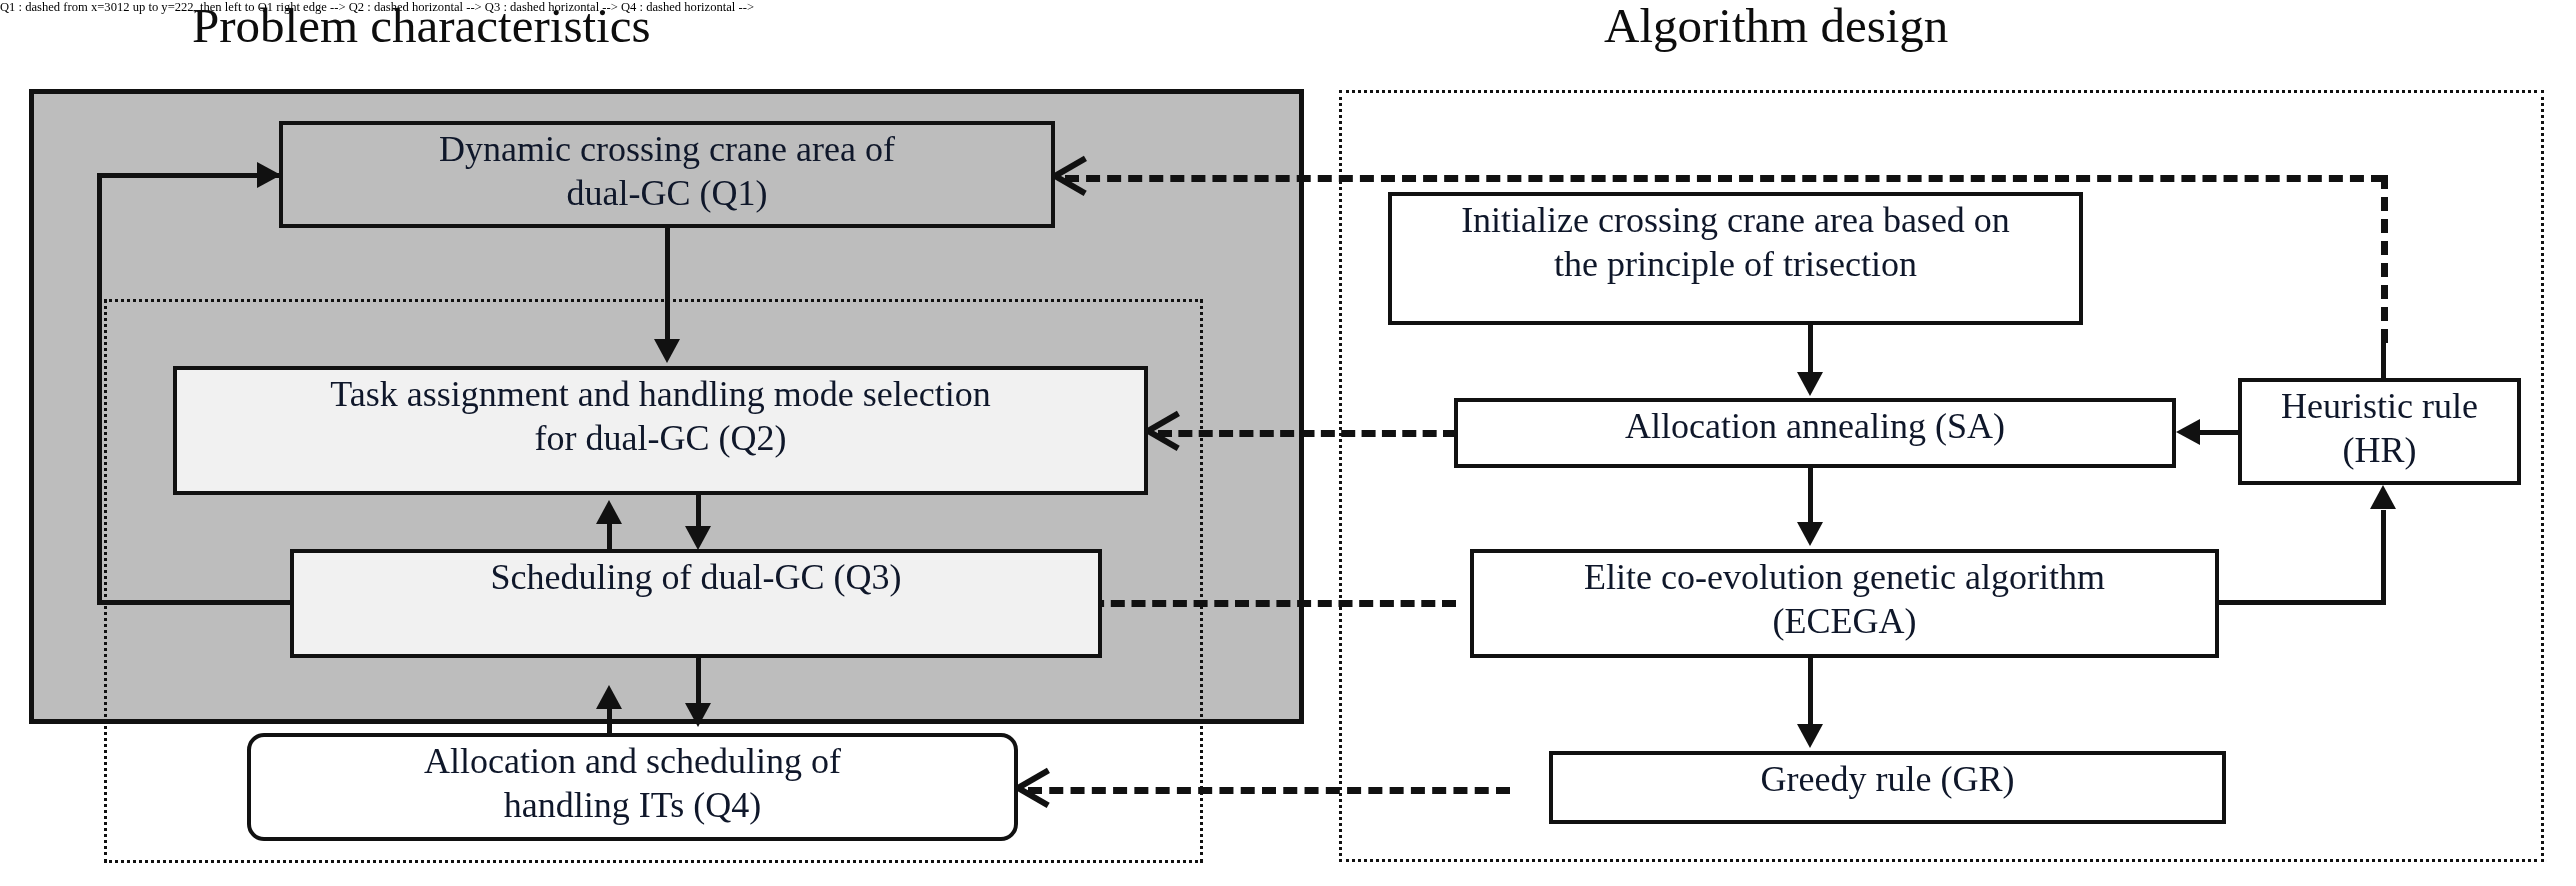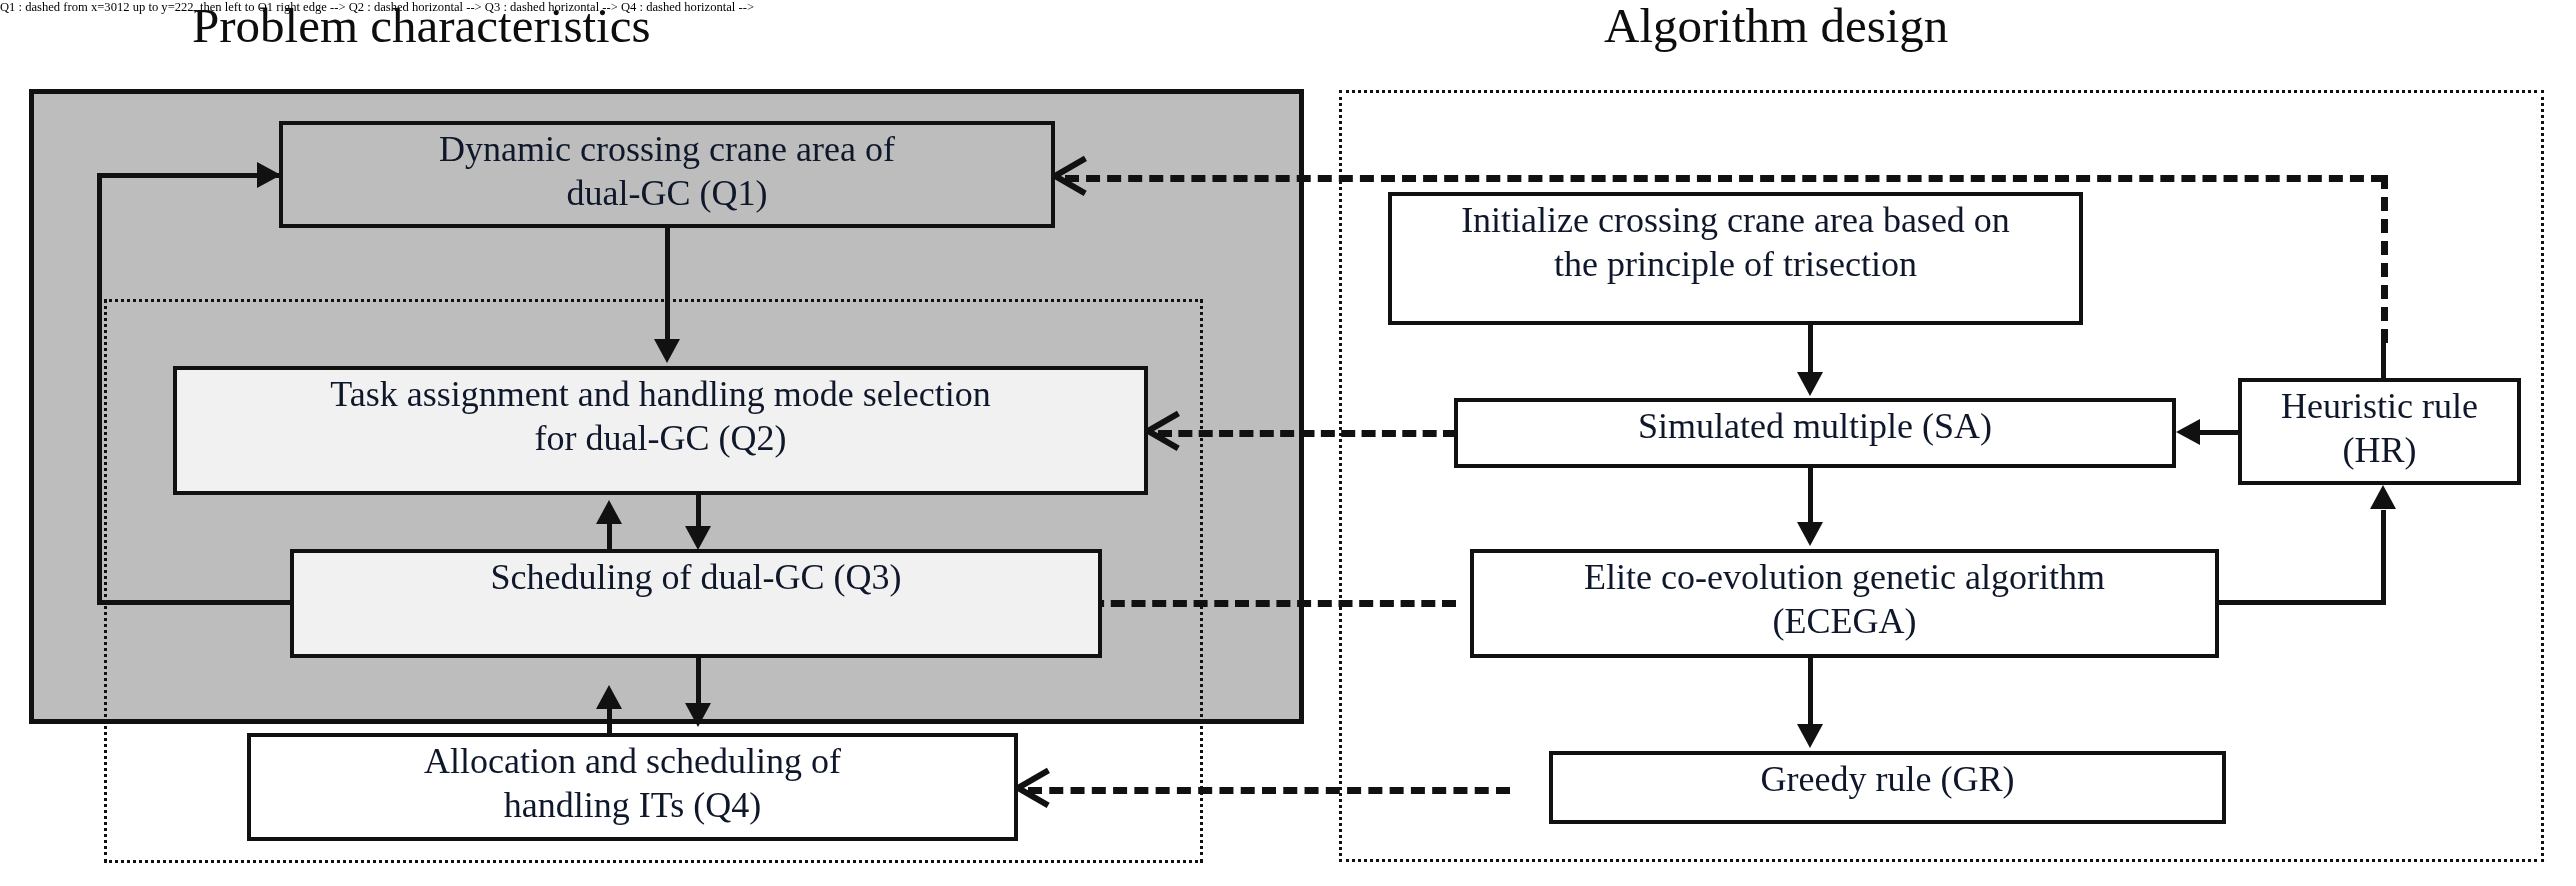--- a/index.html
+++ b/index.html
@@ -151,38 +151,38 @@
       <div>for dual-GC (Q2)</div>
     </div>
   </div>
 
   <div class="nodebox nb-lgray" style="left:290px;top:549px;width:812px;height:109px;">
     <div>
       <div>Scheduling of dual-GC (Q3)</div>
     </div>
   </div>
 
-  <div class="nodebox nb-white" style="left:247px;top:733px;width:771px;height:108px;">
+  <div class="nodebox nb-white" style="left:247px;top:733px;width:771px;height:108px;border-radius:17px;">
     <div>
       <div>Allocation and scheduling of</div>
       <div>handling ITs (Q4)</div>
     </div>
   </div>
 
   
   <div class="nodebox nb-white" style="left:1388px;top:192px;width:695px;height:133px;">
     <div>
       <div>Initialize crossing crane area based on</div>
       <div>the principle of trisection</div>
     </div>
   </div>
 
   <div class="nodebox nb-white" style="left:1454px;top:398px;width:722px;height:70px;">
     <div>
-      <div>Simulated multiple (SA)</div>
+      <div>Allocation annealing (SA)</div>
     </div>
   </div>
 
   <div class="nodebox nb-white" style="left:2238px;top:378px;width:283px;height:107px;">
     <div>
       <div>Heuristic rule</div>
       <div>(HR)</div>
     </div>
   </div>
 

